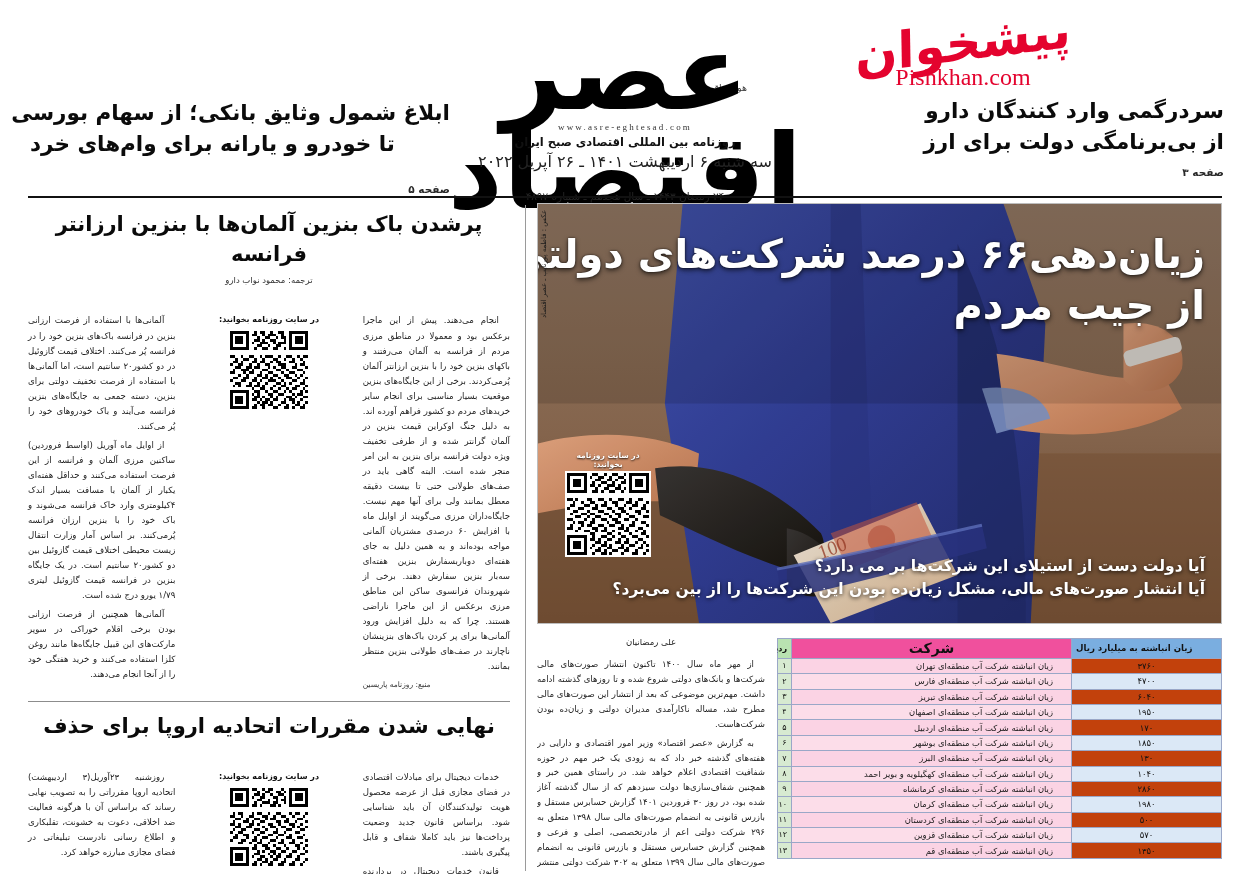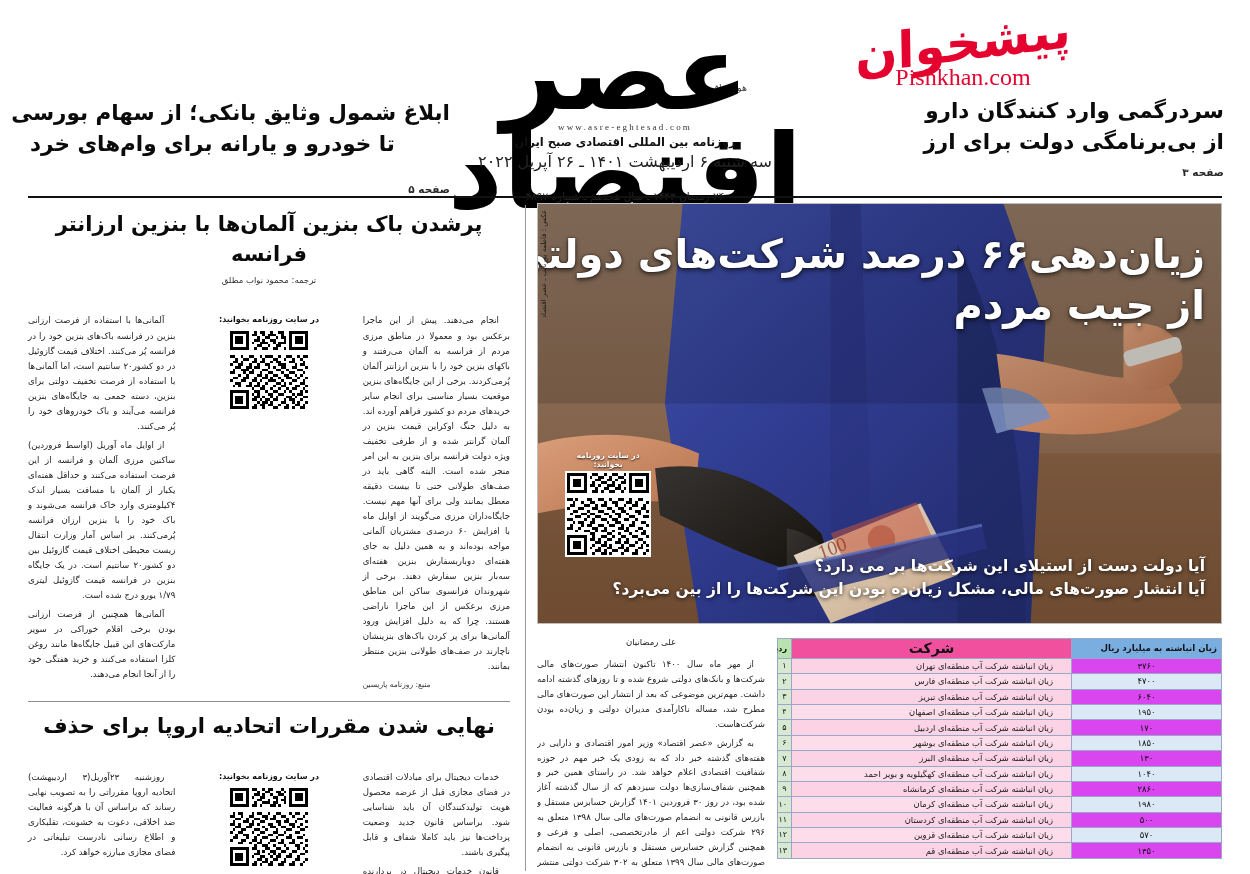--- a/index.html
+++ b/index.html
@@ -426,37 +426,37 @@
   }
   table.loss th.h-name {
     background: #f0509d;
     text-align: center;
     color: #111;
     font-size: 14px;
   }
   table.loss th.h-val {
     background: #7aaee0;
     width: 150px;
-    text-align: right;
+    text-align: left;
     color: #111;
     font-size: 8.6px;
   }
   table.loss td.c-row {
     background: #d7ead1;
     text-align: center;
     font-size: 8px;
   }
   table.loss td.c-name {
     background: #fbd3e4;
     text-align: right;
     padding-right: 18px;
     color: #1a1a1a;
   }
   table.loss td.c-val {
-    background: #d946ef;
+    background: #c2410c;
     text-align: center;
     color: #111;
   }
   table.loss tr:nth-child(even) td.c-name { background: #fcdde9; }
   table.loss tr:nth-child(even) td.c-val { background: #dbe8f6; }
 </style>
 </head>
 <body>
 
 <div class="page">
@@ -494,21 +494,21 @@
   </div>
 
   <div class="rule-thick"></div>
 
   <div class="content">
 
     <div class="col-right">
 
       <div>
         <div class="art-head">پرشدن باک بنزین آلمان‌ها با بنزین ارزانتر فرانسه</div>
-        <div class="art-byline">ترجمه: محمود نواب مطلق</div>
+        <div class="art-byline">ترجمه: محمود نواب دارو</div>
         <div class="art-cols">
           <div class="c">
             <p>آلمانی‌ها با استفاده از فرصت ارزانی بنزین در فرانسه باک‌های بنزین خود را در فرانسه پُر می‌کنند. اختلاف قیمت گازوئیل در دو کشور۲۰ سانتیم است، اما آلمانی‌ها با استفاده از فرصت تخفیف دولتی برای بنزین، دسته جمعی به جایگاه‌های بنزین فرانسه می‌آیند و باک خودروهای خود را پُر می‌کنند.</p>
             <p>از اوایل ماه آوریل (اواسط فروردین) ساکنین مرزی آلمان و فرانسه از این فرصت استفاده می‌کنند و حداقل هفته‌ای یکبار از آلمان با مسافت بسیار اندک ۴کیلومتری وارد خاک فرانسه می‌شوند و باک خود را با بنزین ارزان فرانسه پُرمی‌کنند. بر اساس آمار وزارت انتقال زیست محیطی اختلاف قیمت گازوئیل بین دو کشور۲۰ سانتیم است. در یک جایگاه بنزین در فرانسه قیمت گازوئیل لیتری ۱/۷۹ یورو درج شده است.</p>
             <p>آلمانی‌ها همچنین از فرصت ارزانی بودن برخی اقلام خوراکی در سوپر مارکت‌های این قبیل جایگاه‌ها مانند روغن کلزا استفاده می‌کنند و خرید هفتگی خود را از آنجا انجام می‌دهند.</p>
           </div>
           <div class="c">
             <div class="qr-note">در سایت روزنامه بخوانید:</div>
             <svg class="qr" viewBox="0 0 29 29" shape-rendering="crispEdges">
               <rect width="29" height="29" fill="#fff"></rect>

